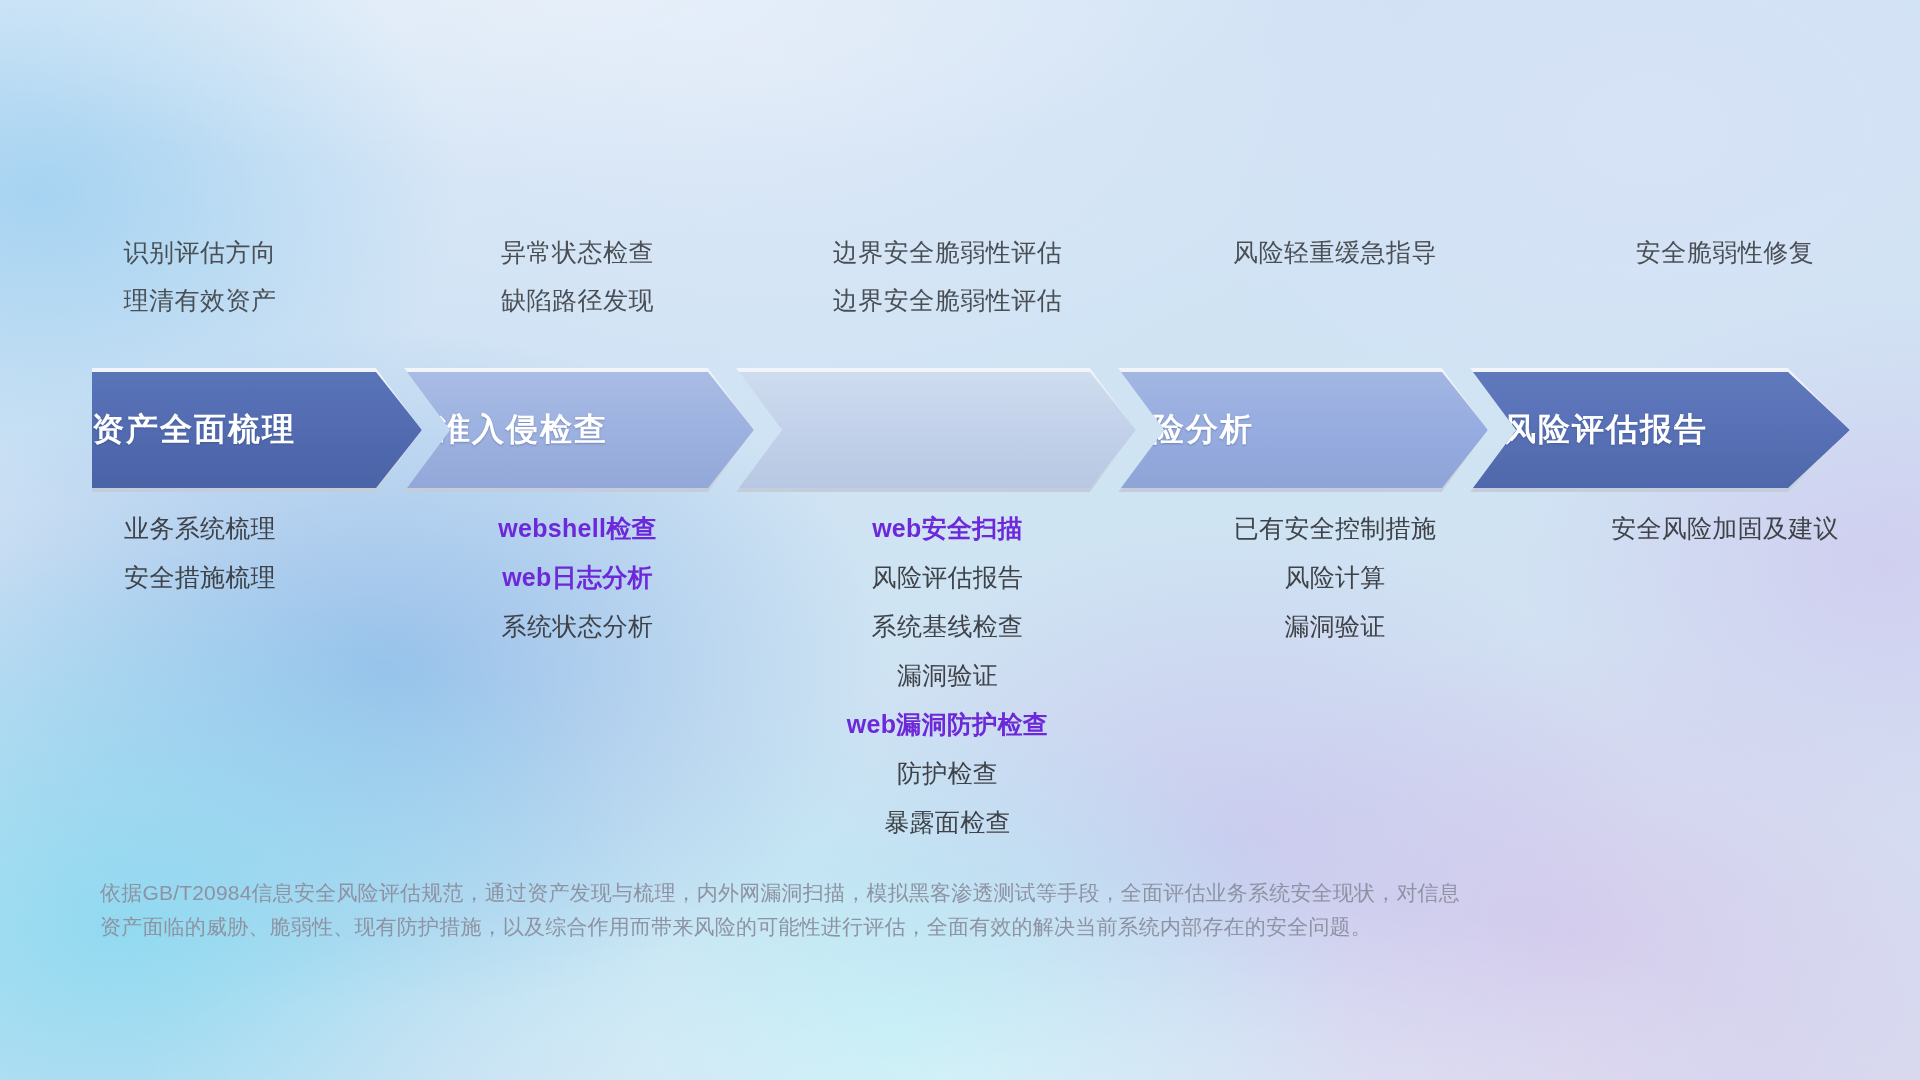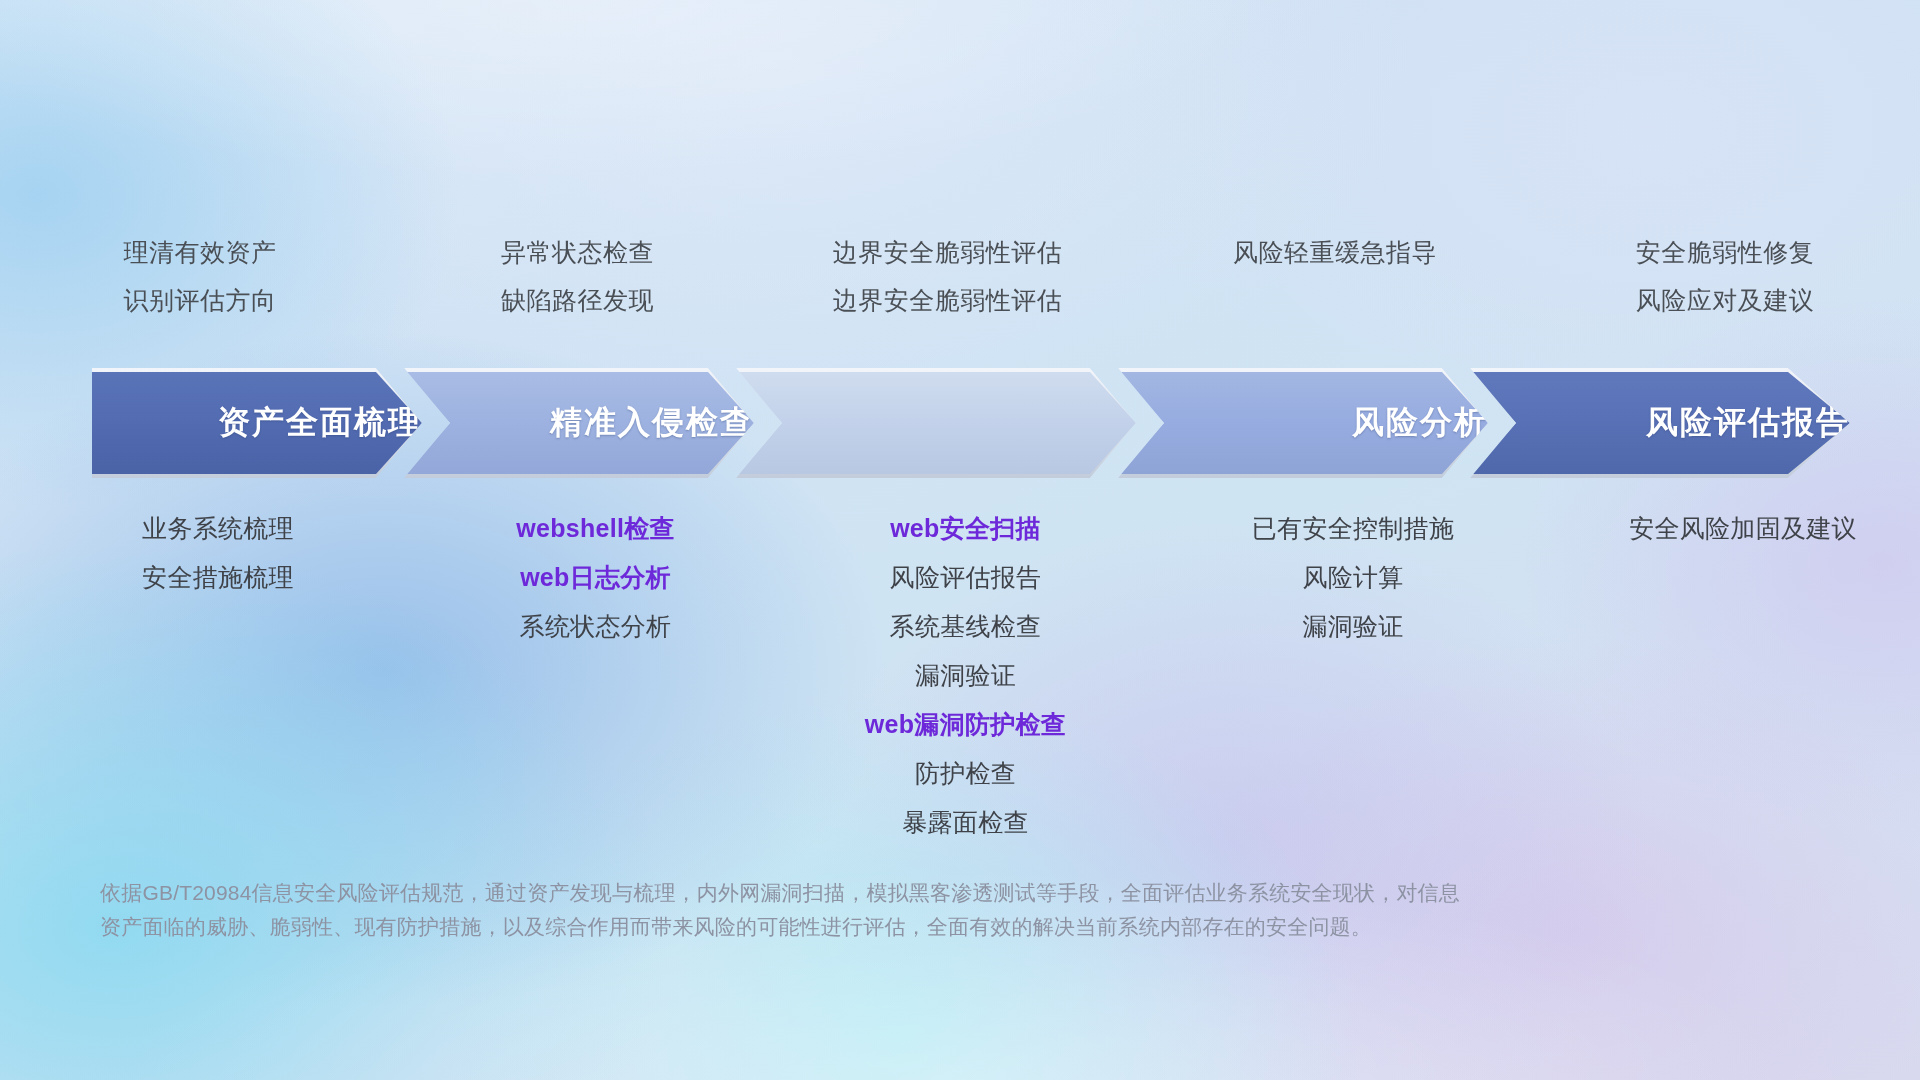--- a/index.html
+++ b/index.html
@@ -65,24 +65,24 @@
   #band {
     position: absolute;
     left: 0;
     top: 368px;
     width: 1920px;
     height: 96px;
   }
   .chev {
     position: absolute;
     top: 0;
-    height: 110px;
+    height: 124px;
     display: flex;
     align-items: center;
-    justify-content: flex-end;
+    justify-content: flex-start;
   }
   .chev .cap {
     position: relative;
     z-index: 3;
     font-size: 32px;
     font-weight: bold;
     letter-spacing: 2px;
     white-space: nowrap;
   }
   .chev .shape {
@@ -113,21 +113,20 @@
 
   .cap-white { color: #ffffff; text-shadow: 0 1px 2px rgba(40,60,110,0.35); }
   .cap-navy  { color: #2f4690; text-shadow: 0 1px 0 rgba(255,255,255,0.55); }
 
   
   .botrow {
     position: absolute;
     left: 0; right: 0;
     top: 504px;
     display: flex;
-    padding-left: 18px;
   }
   .bot-line {
     color: #3f4349;
     font-size: 25px;
     line-height: 49px;
     white-space: nowrap;
     letter-spacing: 0.3px;
   }
   .bot-line.em { font-weight: bold; color: #6d28d9; }
 
@@ -147,37 +146,36 @@
 </head>
 <body>
 
 <div id="bg"></div>
 <div id="bg-haze"></div>
 
 <div id="page">
 
   <div class="toprow">
     <div class="col" style="width:400px;">
+      <div class="top-line">识别评估方向</div>
       <div class="top-line">理清有效资产</div>
-      <div class="top-line">识别评估方向</div>
     </div>
     <div class="col" style="width:355px;">
       <div class="top-line">异常状态检查</div>
       <div class="top-line">缺陷路径发现</div>
     </div>
     <div class="col" style="width:385px;">
       <div class="top-line">边界安全脆弱性评估</div>
       <div class="top-line">边界安全脆弱性评估</div>
     </div>
     <div class="col" style="width:390px;">
       <div class="top-line">风险轻重缓急指导</div>
     </div>
     <div class="col" style="width:390px;">
       <div class="top-line">安全脆弱性修复</div>
-      <div class="top-line">风险应对及建议</div>
     </div>
   </div>
 
   <div id="band">
 
     <div class="chev clip-flat-right" style="left:92px; width:330px; z-index:10;">
       <div class="shape edge clip-flat-right"></div>
       <div class="face face-dark clip-flat-right"></div>
       <div class="cap cap-white">资产全面梳理</div>
     </div>

